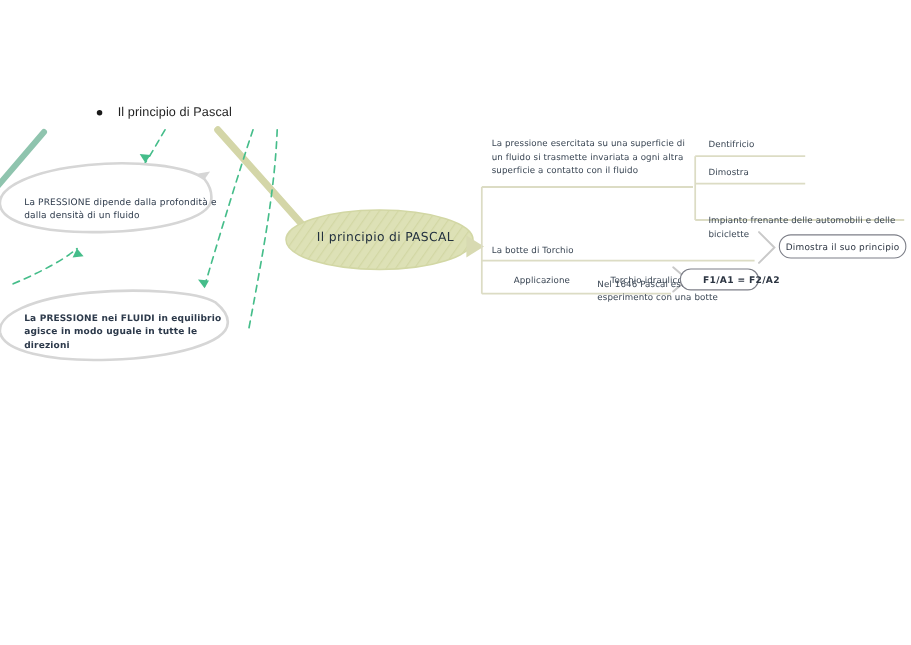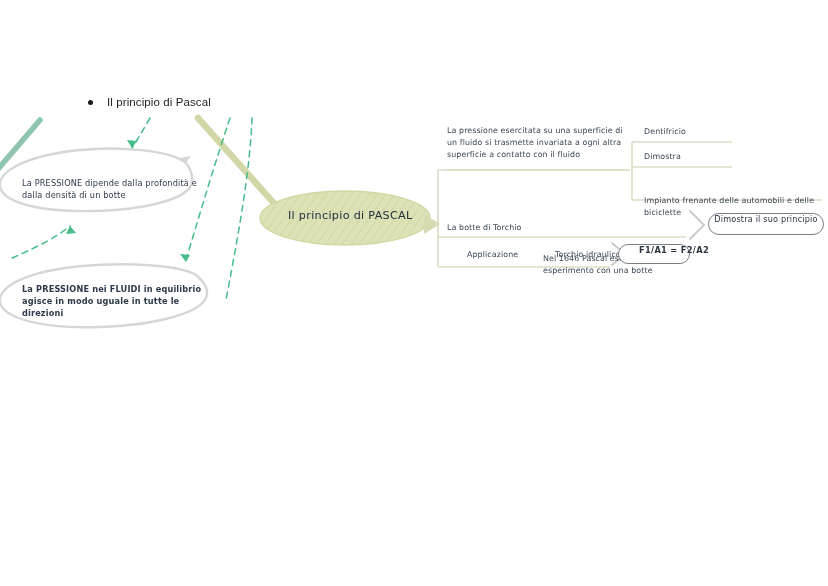--- a/index.html
+++ b/index.html
@@ -82,20 +82,21 @@
     line-height: 1.5;
   }
 
   
   .pill {
     position: absolute;
     border: 1.2px solid #7d7f88;
     border-radius: 13px;
     background: #ffffff;
     display: flex;
+    align-items: center;
     justify-content: center;
     box-sizing: border-box;
   }
   .pill span {
     font-family: "DejaVu Sans", sans-serif;
     font-size: 8.1px;
     color: #2c3542;
     letter-spacing: .2px;
     white-space: nowrap;
   }
@@ -178,21 +179,21 @@
     <polyline points="612,243 625,254 612,265" fill="none" stroke="#c9c9c9" stroke-width="1.8" stroke-linecap="round"></polyline>
   </g>
 </svg>
 
 <div class="heading-row">
   <span class="heading-bullet"></span>
   <span class="heading-text">Il principio di Pascal</span>
 </div>
 
 <div class="tnode oval-label" style="left:22px; top:178px; width:180px;">La PRESSIONE dipende dalla profondità e
-dalla densità di un botte</div>
+dalla densità di un fluido</div>
 
 <div class="tnode oval-label" style="left:22px; top:284px; width:190px;font-weight:bold;">La PRESSIONE nei FLUIDI in equilibrio
 agisce in modo uguale in tutte le direzioni</div>
 
 <div class="central-label">Il principio di PASCAL</div>
 
 <div class="tnode r-text" style="left:447px; top:125px; width:190px;">La pressione esercitata su una superficie di
 un fluido si trasmette invariata a ogni altra
 superficie a contatto con il fluido</div>
 

